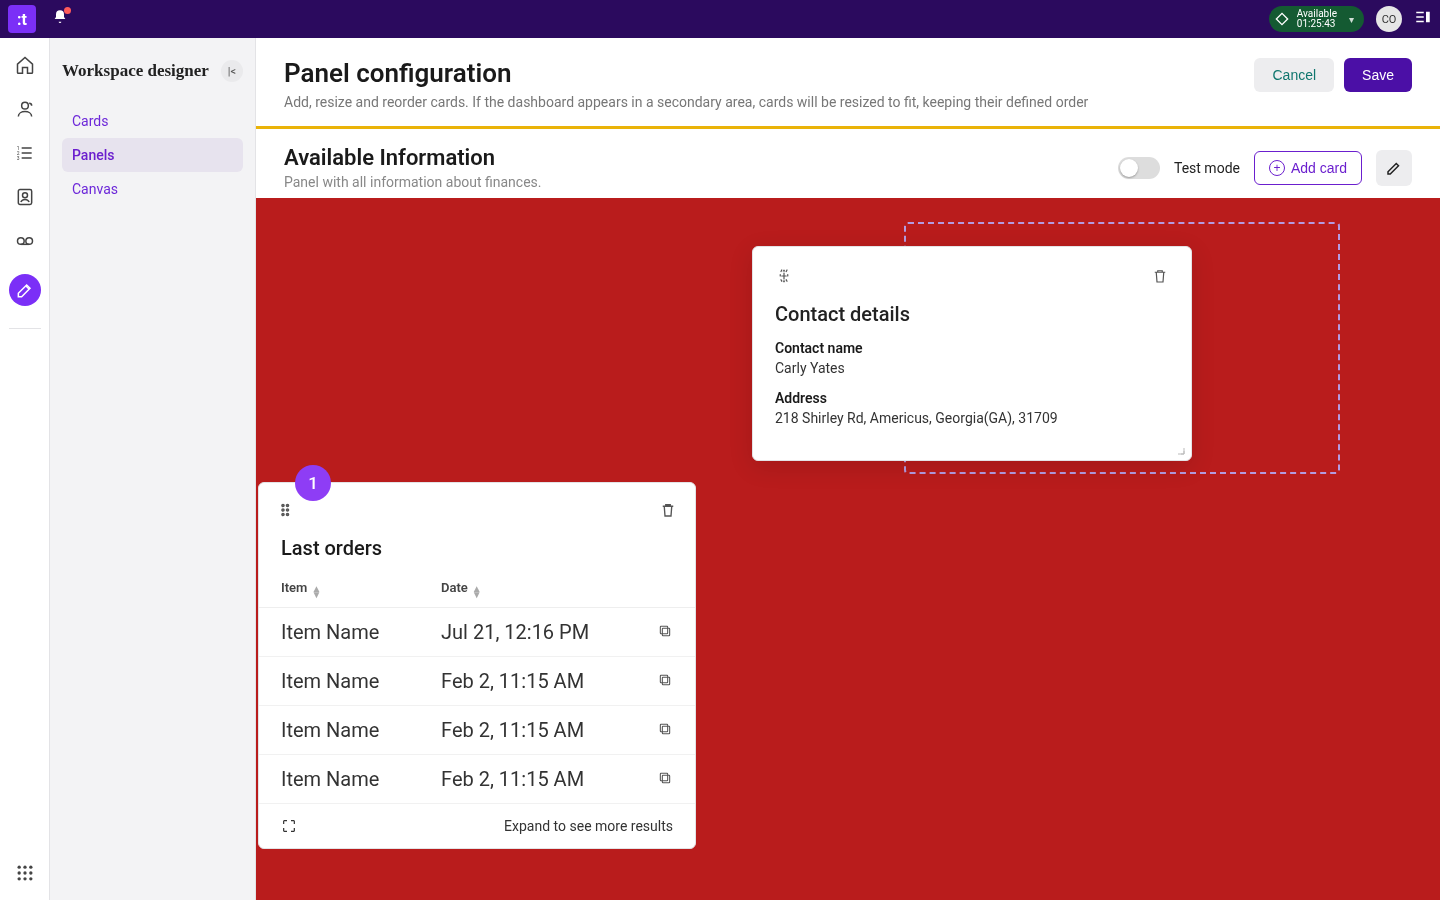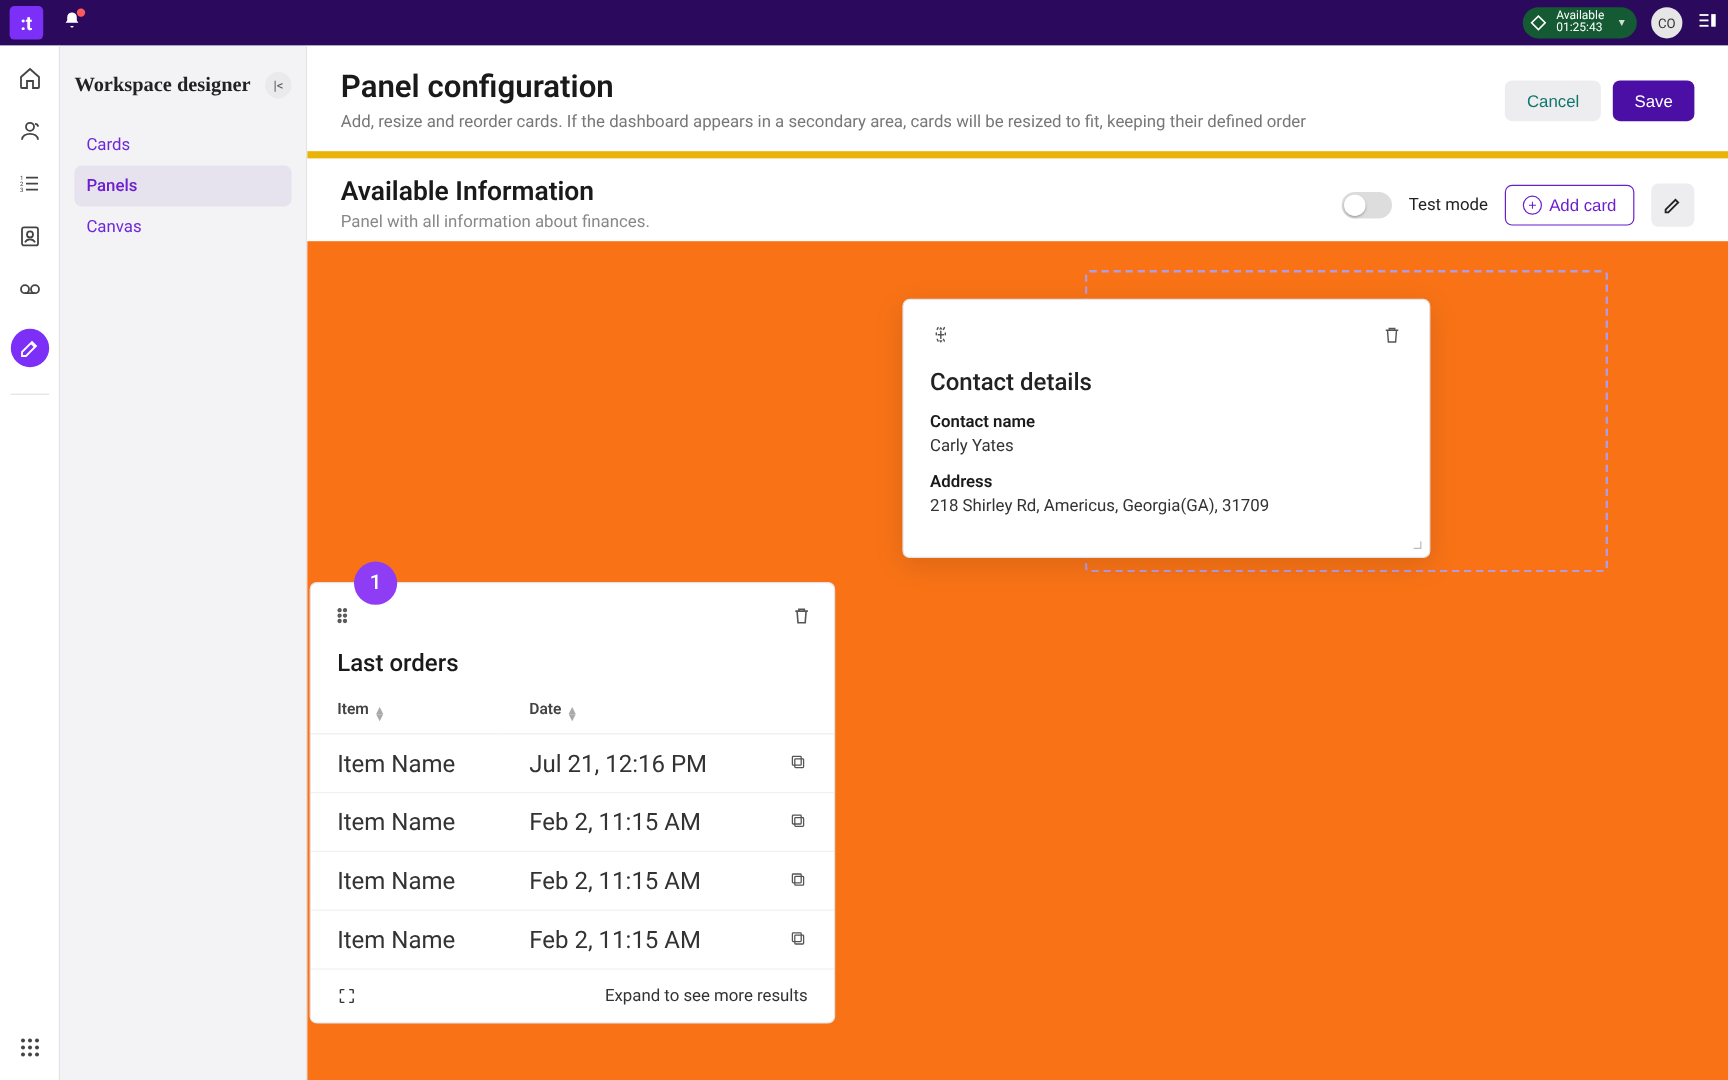--- a/index.html
+++ b/index.html
@@ -35,42 +35,42 @@
 
 .sidebar { width:206px; background:#f3f3f5; border-right:1px solid #e3e3e6; padding:22px 12px; }
 .sidebar .header { display:flex; align-items:center; justify-content:space-between; margin-bottom:22px; }
 .sidebar .header .title { font-size:17px; font-weight:600; color:#222;font-family:Liberation Serif, serif; }
 .sidebar .header .collapse { width:22px; height:22px; border-radius:50%; background:#eaeaec; display:flex; align-items:center; justify-content:center; font-size:11px; color:#555; }
 .sidebar .nav-item { padding:9px 10px; border-radius:6px; font-size:14px; color:#6d28d9; cursor:pointer; }
 .sidebar .nav-item.active { background:#e7e3ee; color:#6b1fce; font-weight:500; }
 
 
 .content { flex:1; background:white; display:flex; flex-direction:column; overflow:hidden; }
-.content-header { padding:20px 28px 16px; border-bottom:6px solid #eab308; display:flex; justify-content:space-between; align-items:center; }
+.content-header { padding:20px 28px 16px; border-bottom:3px solid #eab308; display:flex; justify-content:space-between; align-items:flex-start; }
 .content-header h1 { font-size:26px; font-weight:600; }
 .content-header .sub { color:#777; font-size:14px; margin-top:6px; }
 .hdr-actions { display:flex; gap:10px; }
 .btn { padding:9px 18px; border-radius:6px; font-size:14px; cursor:pointer; border:none; }
 .btn.cancel { background:#ededef; color:#0f766e; }
 .btn.save { background:#4b0fa6; color:white; font-weight:500; }
 
 .panel-header { padding:16px 28px 8px; display:flex; justify-content:space-between; align-items:center; }
 .panel-header .ttl { font-size:22px; font-weight:600; }
 .panel-header .desc { color:#888; font-size:14px; margin-top:4px; }
 .panel-header .right { display:flex; align-items:center; gap:14px; }
 .toggle { width:42px; height:22px; background:#ddd; border-radius:11px; position:relative; }
 .toggle::after { content:""; position:absolute; left:2px; top:2px; width:18px; height:18px; background:white; border-radius:50%; box-shadow:0 1px 2px rgba(0,0,0,.3); }
 .tm-label { font-size:14px; color:#222; }
 .btn.outline { background:white; border:1.5px solid #6b1fce; color:#6b1fce; font-weight:500; display:flex; align-items:center; gap:6px; padding:8px 14px; }
 .btn.outline .plus { width:16px; height:16px; border:1.5px solid #6b1fce; border-radius:50%; display:flex; align-items:center; justify-content:center; font-size:12px; line-height:1;}
 .icon-btn { width:36px; height:36px; background:#ededef; border-radius:6px; display:flex; align-items:center; justify-content:center; }
 .icon-btn svg { width:18px; height:18px; stroke:#222; stroke-width:2; fill:none;}
 
 
-.canvas { flex:1; background:#f97316; position:relative; overflow:hidden;}
+.canvas { flex:1; background:#b91c1c; position:relative; overflow:hidden;}
 
 
 .drop { position:absolute; left:648px; top:24px; width:436px; height:252px; border:2px dashed #b49be0; border-radius:4px; }
 
 
 .float-card { position:absolute; left:496px; top:48px; width:440px; background:white; border:1px solid #e3e3e6; border-radius:6px; box-shadow:0 6px 24px rgba(0,0,0,.12); padding:20px 22px; }
 .float-card .card-top { display:flex; justify-content:space-between; align-items:center; margin-bottom:14px; }
 .float-card .card-top svg, .card-top .drag svg { width:18px; height:18px; stroke:#555; stroke-width:1.6; fill:none;}
 .float-card h3 { font-size:20px; font-weight:500; margin-bottom:14px; color:#222;}
 .float-card .field-label { font-size:14px; font-weight:600; margin-bottom:4px; }

